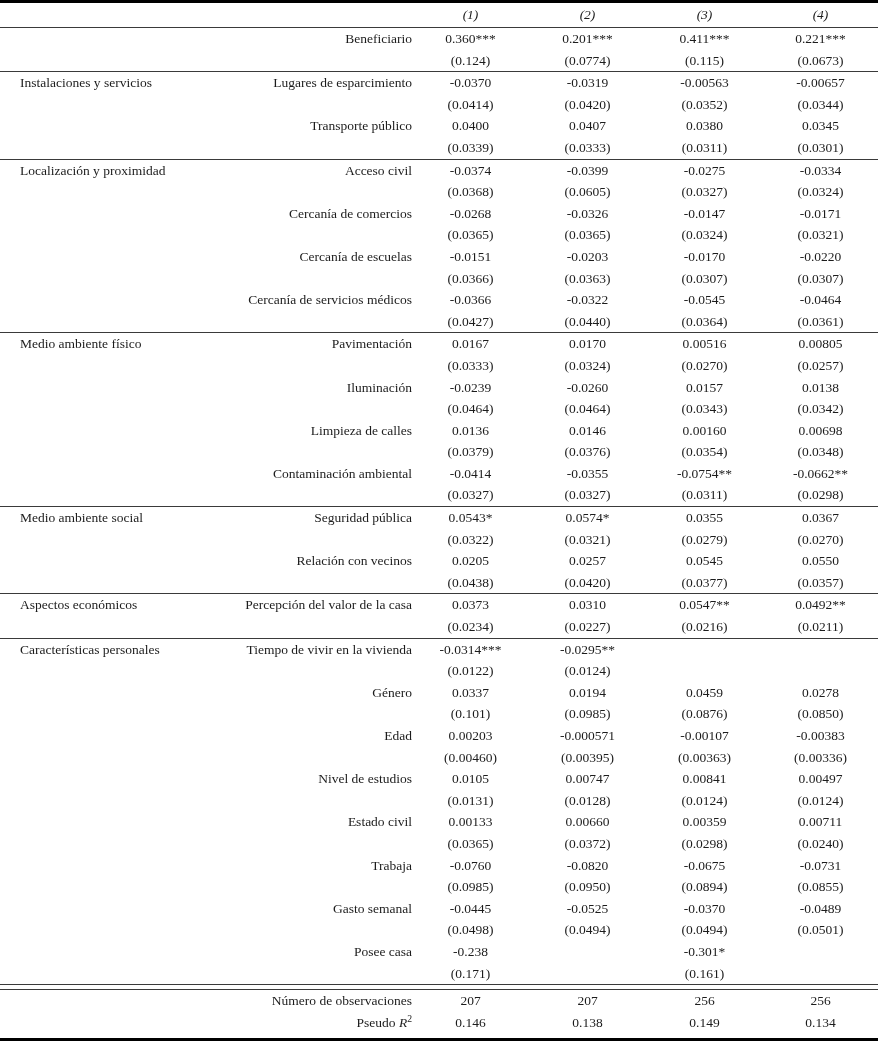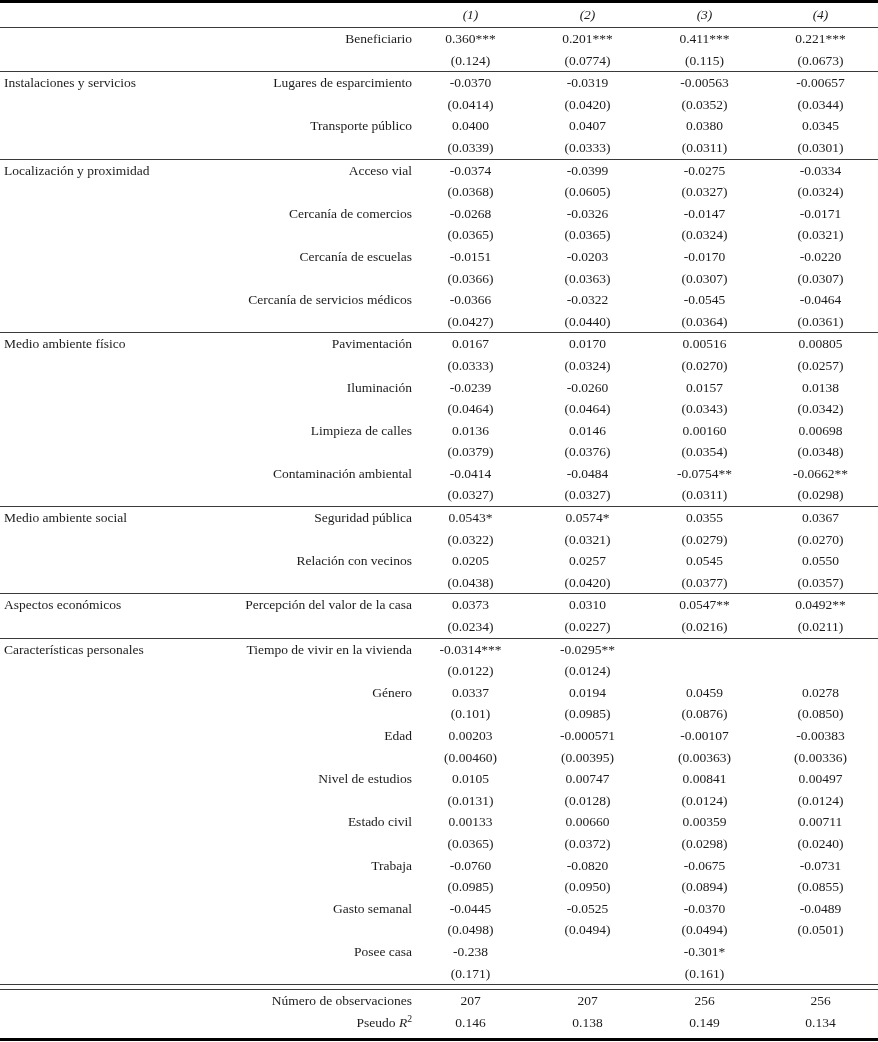--- a/index.html
+++ b/index.html
@@ -32,21 +32,21 @@
   }
   tbody td {
     height: 21.6px;
     padding: 0;
     line-height: 21.6px;
     white-space: nowrap;
     overflow: hidden;
   }
   td.cat {
     text-align: left;
-    padding-left: 4px;
+    padding-left: 20px;
     vertical-align: top;
   }
   td.var { text-align: right; padding-left: 5px; }
   td.num { text-align: center; }
   tr.sec-start td { border-top: 1px solid #3a3a3a; }
   tr.dblrule td { height: 6px; line-height: 0; padding: 0; }
   .dbl {
     height: 4px;
     border-top: 1px solid #3a3a3a;
     border-bottom: 1px solid #3a3a3a;
@@ -118,21 +118,21 @@
         </tr>
         <tr>
           <td class="var"></td>
           <td class="num">(0.0339)</td>
           <td class="num">(0.0333)</td>
           <td class="num">(0.0311)</td>
           <td class="num">(0.0301)</td>
         </tr>
         <tr class="sec-start">
           <td class="cat" rowspan="8">Localización y proximidad</td>
-          <td class="var">Acceso vial</td>
+          <td class="var">Acceso civil</td>
           <td class="num">-0.0374</td>
           <td class="num">-0.0399</td>
           <td class="num">-0.0275</td>
           <td class="num">-0.0334</td>
         </tr>
         <tr>
           <td class="var"></td>
           <td class="num">(0.0368)</td>
           <td class="num">(0.0605)</td>
           <td class="num">(0.0327)</td>
@@ -219,21 +219,21 @@
         <tr>
           <td class="var"></td>
           <td class="num">(0.0379)</td>
           <td class="num">(0.0376)</td>
           <td class="num">(0.0354)</td>
           <td class="num">(0.0348)</td>
         </tr>
         <tr>
           <td class="var">Contaminación ambiental</td>
           <td class="num">-0.0414</td>
-          <td class="num">-0.0484</td>
+          <td class="num">-0.0355</td>
           <td class="num">-0.0754**</td>
           <td class="num">-0.0662**</td>
         </tr>
         <tr>
           <td class="var"></td>
           <td class="num">(0.0327)</td>
           <td class="num">(0.0327)</td>
           <td class="num">(0.0311)</td>
           <td class="num">(0.0298)</td>
         </tr>

